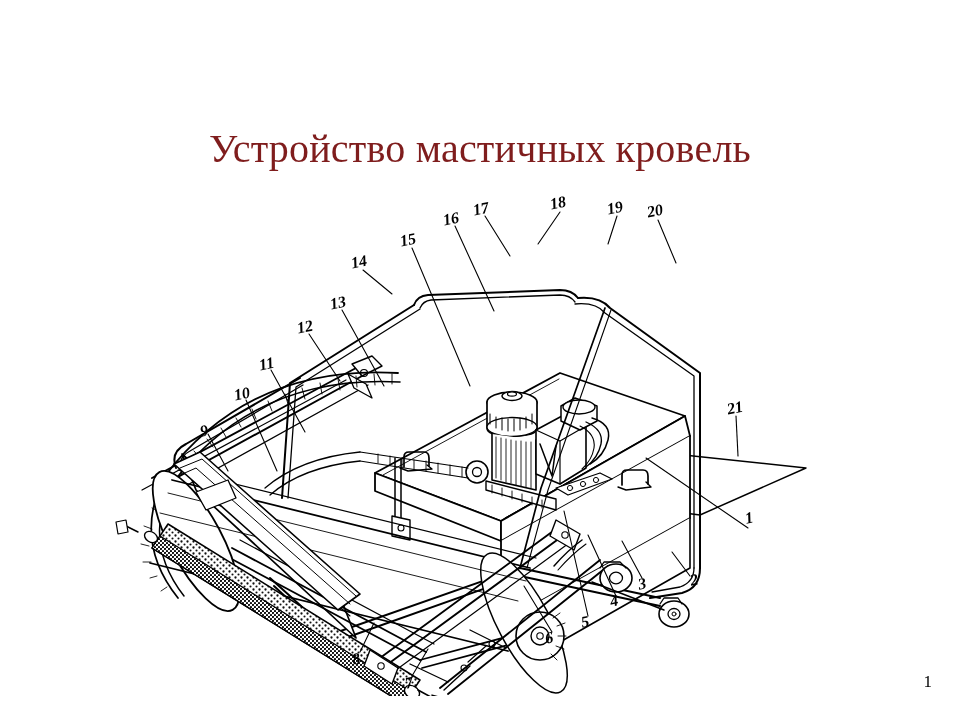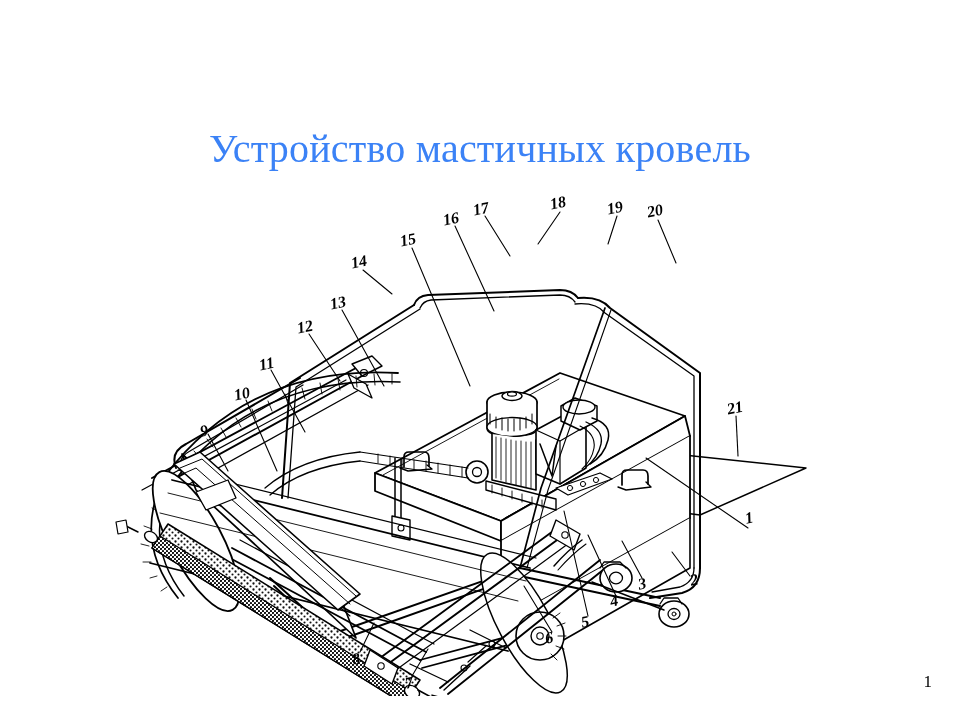--- a/index.html
+++ b/index.html
@@ -18,21 +18,21 @@
   }
   #slide-title {
     position: absolute;
     left: 0;
     top: 98px;
     width: 960px;
     text-align: center;
     font-family: "Liberation Serif", "DejaVu Serif", serif;
     font-size: 40px;
     font-weight: normal;
-    color: #3b82f6;
+    color: #7f1d1d;
     letter-spacing: 0.2px;
     white-space: nowrap;
   }
   #slide-number {
     position: absolute;
     right: 28px;
     bottom: 28px;
     font-family: "Liberation Serif", "DejaVu Serif", serif;
     font-size: 17px;
     color: #000000;

